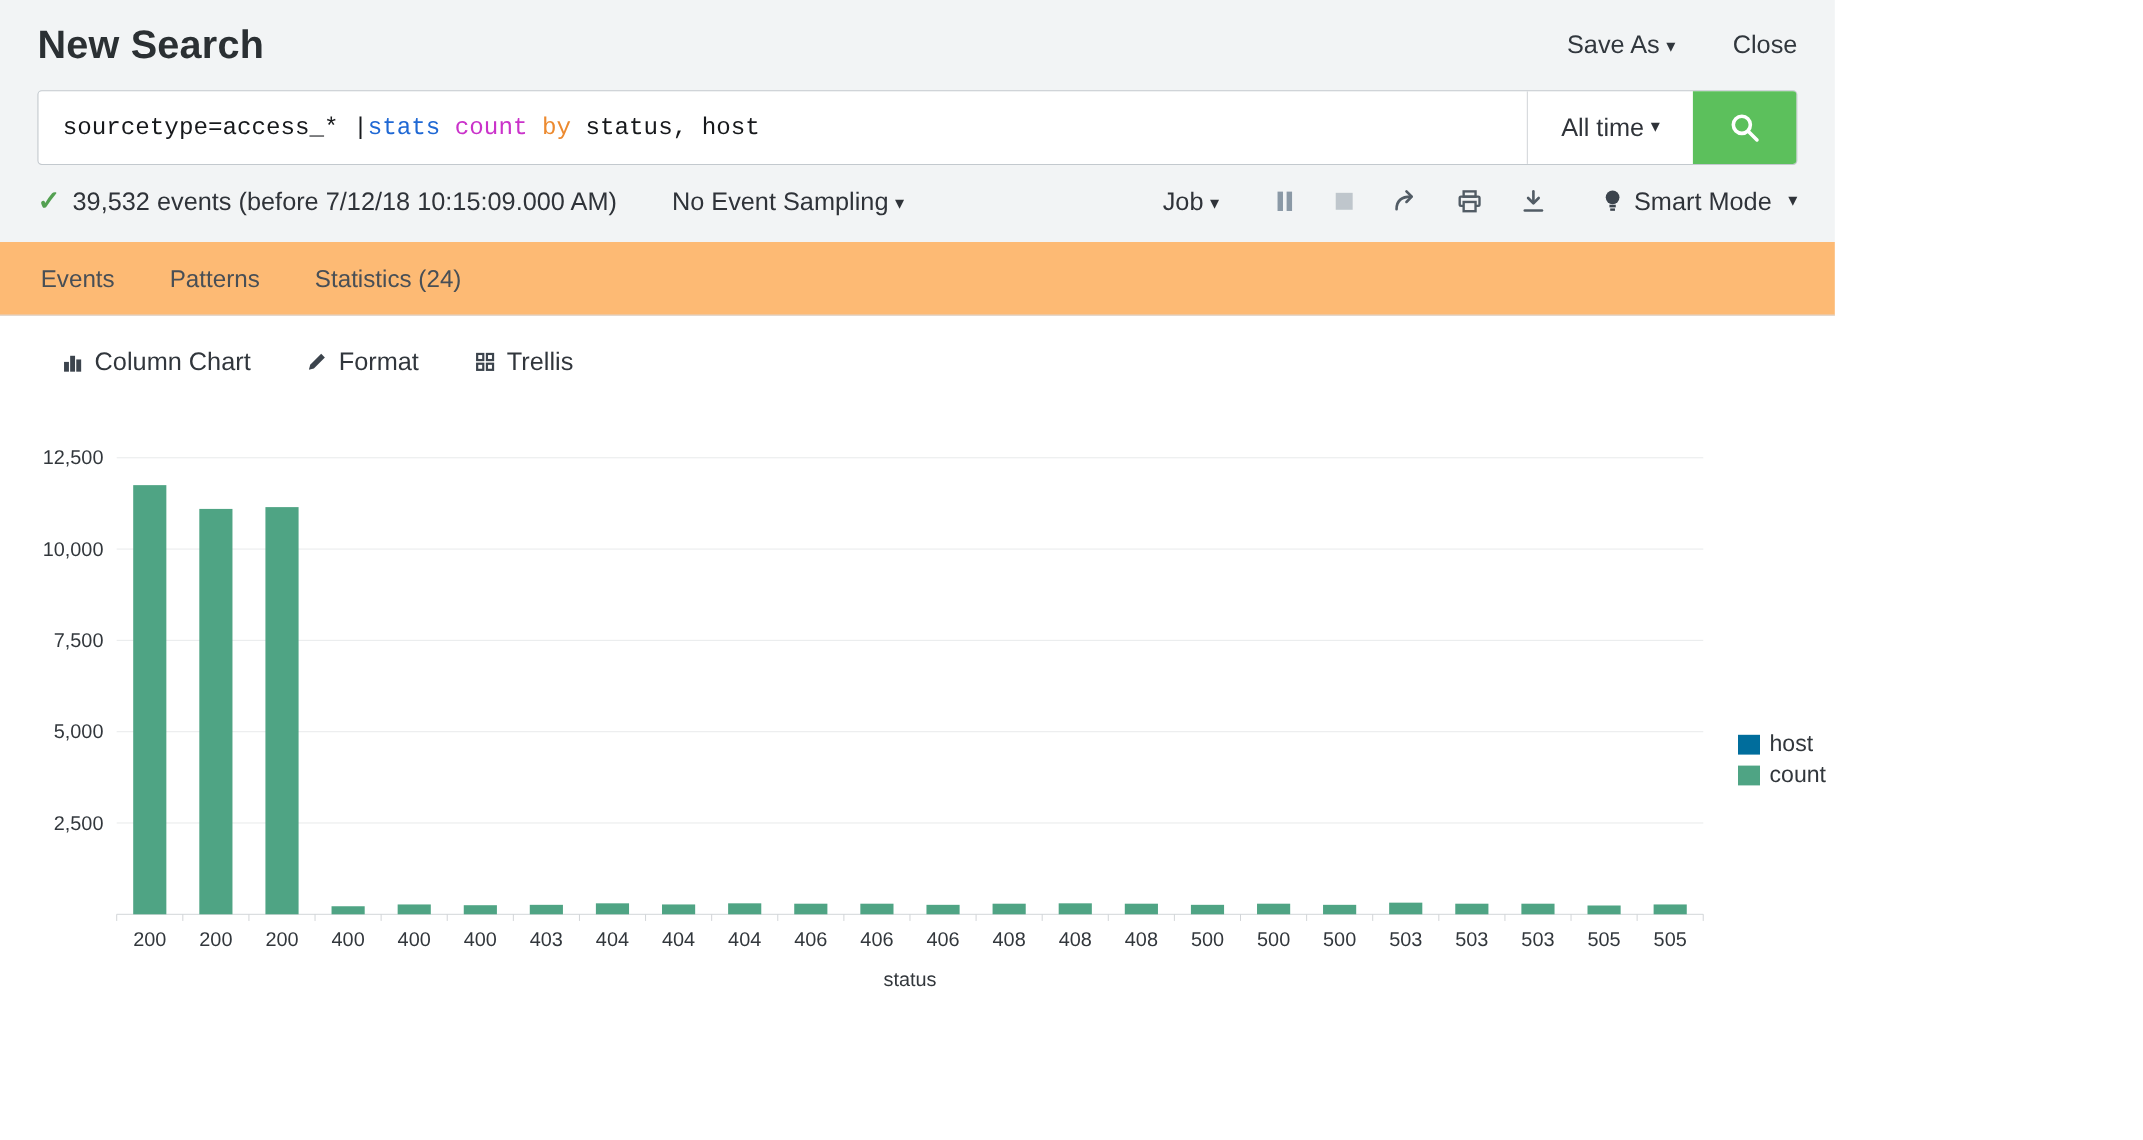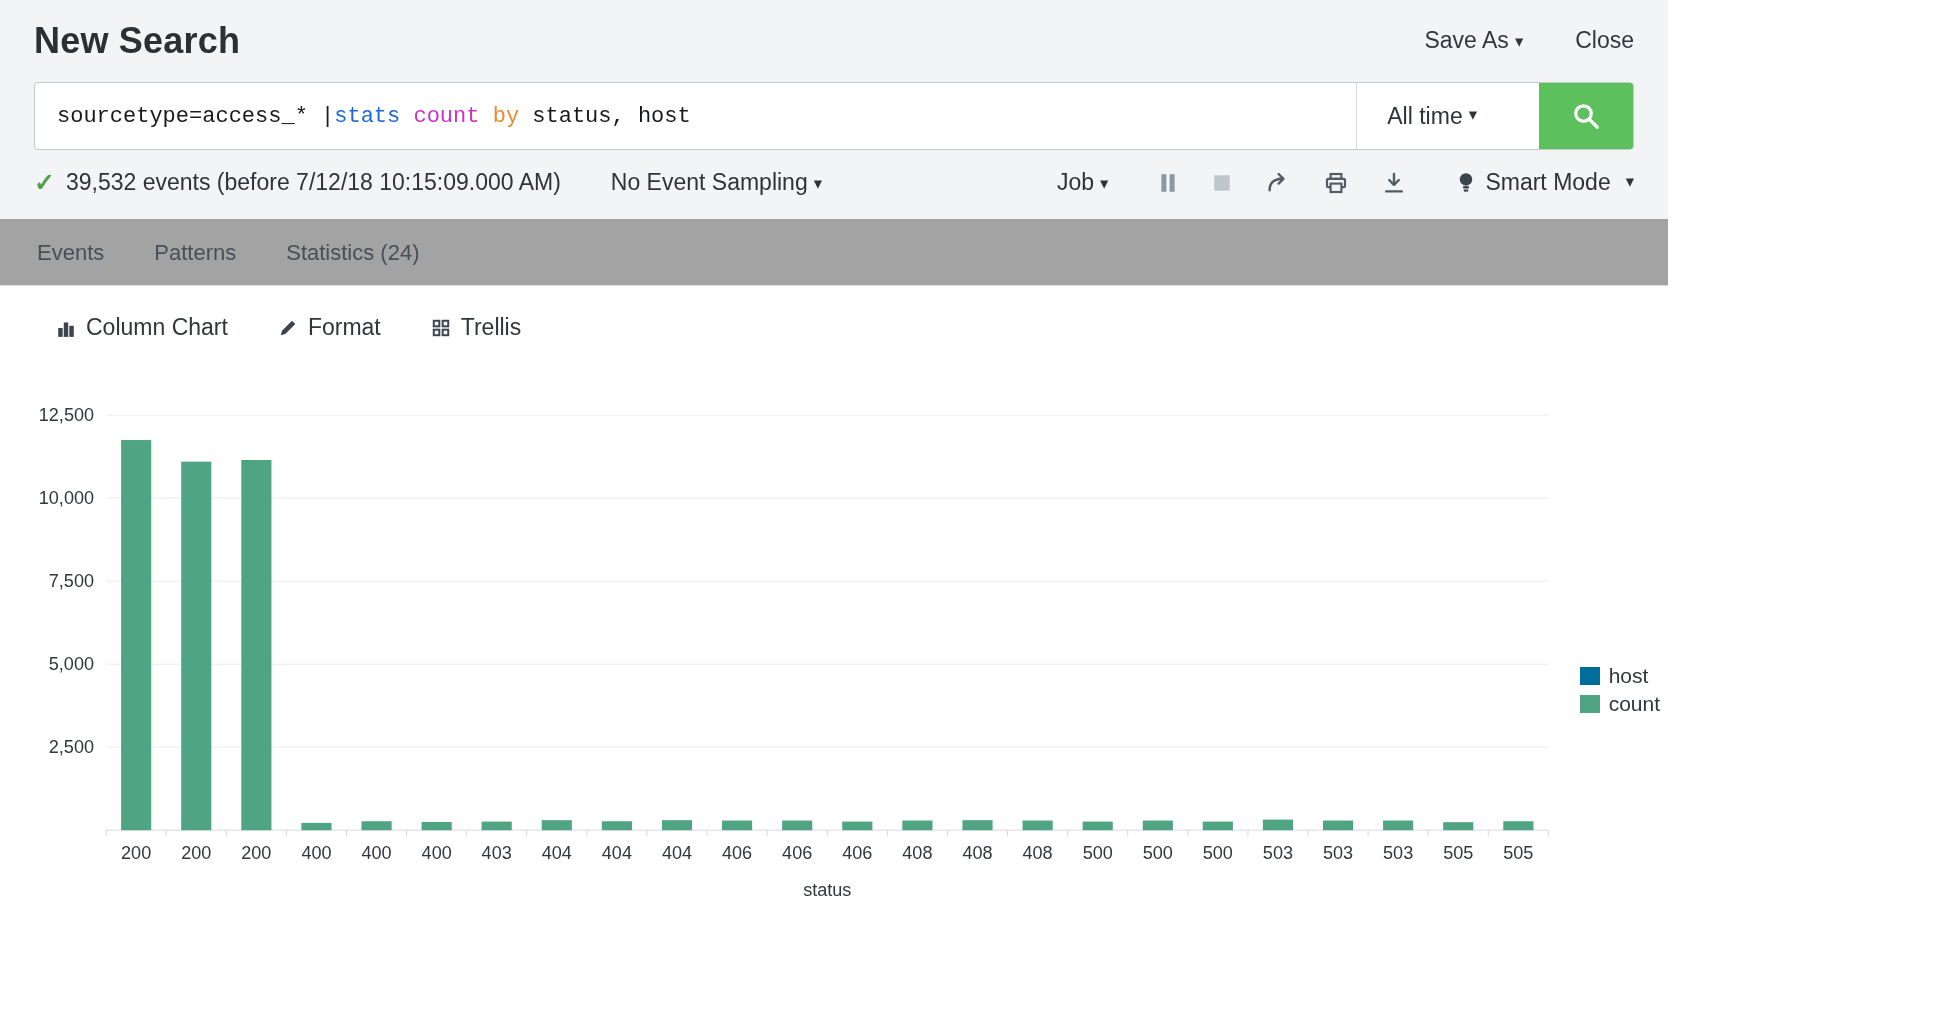--- a/index.html
+++ b/index.html
@@ -10,40 +10,40 @@
   
   .top-section { background: #f2f4f5; }
   .header-row { display: flex; justify-content: space-between; align-items: flex-end; padding: 20px 34px 8px 34px; }
   .page-title { font-size: 36px; font-weight: 700; color: #2b3033; letter-spacing: 0.2px; }
   .header-actions { display: flex; gap: 52px; font-size: 23px; color: #31373d; padding-bottom: 8px; }
   .hdr-btn { cursor: pointer; white-space: nowrap; }
   .caret { display: inline-block; font-size: 0.72em; margin-left: 6px; transform: translateY(-1px); }
 
   
   .search-row { padding: 12px 34px 14px 34px; }
-  .search-box { display: flex; align-items: stretch; background: #fff; border: 1px solid #c3c9ce; border-radius: 4px; height: 68px; gap: 32px; }
+  .search-box { display: flex; align-items: stretch; background: #fff; border: 1px solid #c3c9ce; border-radius: 4px; height: 68px; }
   .search-input { flex: 1; display: flex; align-items: center; padding: 0 22px; font-family: "Liberation Mono", "DejaVu Sans Mono", monospace; font-size: 22px; color: #17191c; white-space: pre; overflow: hidden; }
   .q-stats { color: #1f68d4; text-align: center; }
   .q-count { color: #ca32ca; }
   .q-by    { color: #ec8a2f; }
   .time-picker { display: flex; align-items: center; padding: 0 30px; border-left: 1px solid #d4d8db; font-size: 23px; color: #2f3339; cursor: pointer; white-space: nowrap; }
   .search-btn { width: 94px; background: #5cc05c; border: none; border-radius: 0 3px 3px 0; display: flex; align-items: center; justify-content: center; cursor: pointer; }
 
   
   .status-row { display: flex; align-items: center; padding: 4px 34px 22px 34px; font-size: 23px; color: #2f3339; }
   .status-left { display: flex; align-items: center; }
   .check-icon { color: #53a051; font-weight: 700; font-size: 25px; margin-right: 11px; }
   .sampling { margin-left: 50px; cursor: pointer; white-space: nowrap; }
   .status-right { margin-left: auto; display: flex; align-items: center; gap: 34px; }
   .icon-btn { display: flex; align-items: center; cursor: pointer; }
   .mode-btn { display: flex; align-items: center; gap: 9px; cursor: pointer; margin-left: 16px; white-space: nowrap; }
   .job-btn { cursor: pointer; white-space: nowrap; margin-right: 16px; }
 
   
-  .tabs-row { display: flex; background: #a3a3a3; border-bottom: 1px solid #d9dce0; padding: 0 12px; }
+  .tabs-row { display: flex; background: #fdba74; border-bottom: 1px solid #d9dce0; padding: 0 12px; }
   .tab { padding: 21px 25px 15px 25px; font-size: 22px; color: #484f56; cursor: pointer; border-bottom: 4px solid transparent; white-space: nowrap; }
   .tab.active { color: #2b3033; font-weight: 700; border-bottom-color: #1e7eb8; }
 
   
   .viz-toolbar { display: flex; gap: 50px; padding: 28px 34px 4px 56px; font-size: 23px; color: #31363c; }
   .toolbar-item { display: flex; align-items: center; gap: 10px; cursor: pointer; white-space: nowrap; }
 
   
   .chart-section { display: flex; align-items: center; padding: 12px 8px 0 20px; }
   .ytick { font-size: 21px; fill: #32373c; font-family: "Liberation Sans", sans-serif; }

